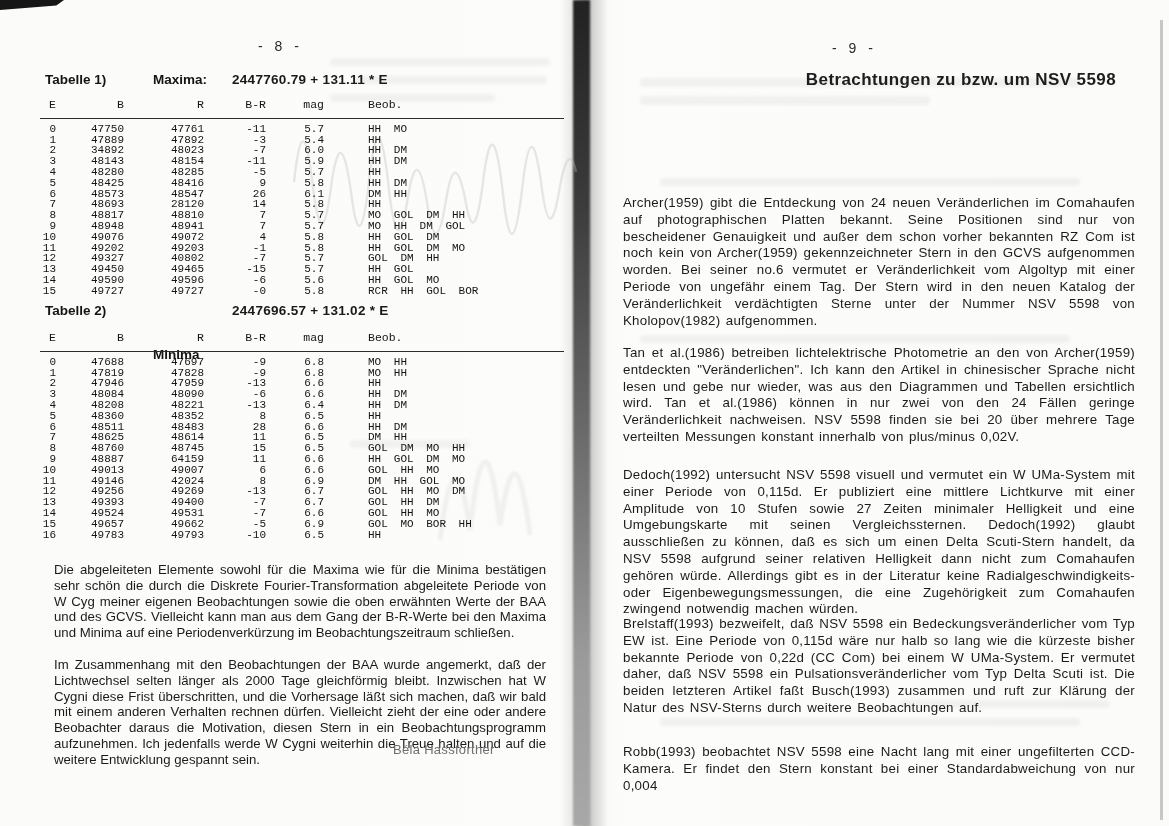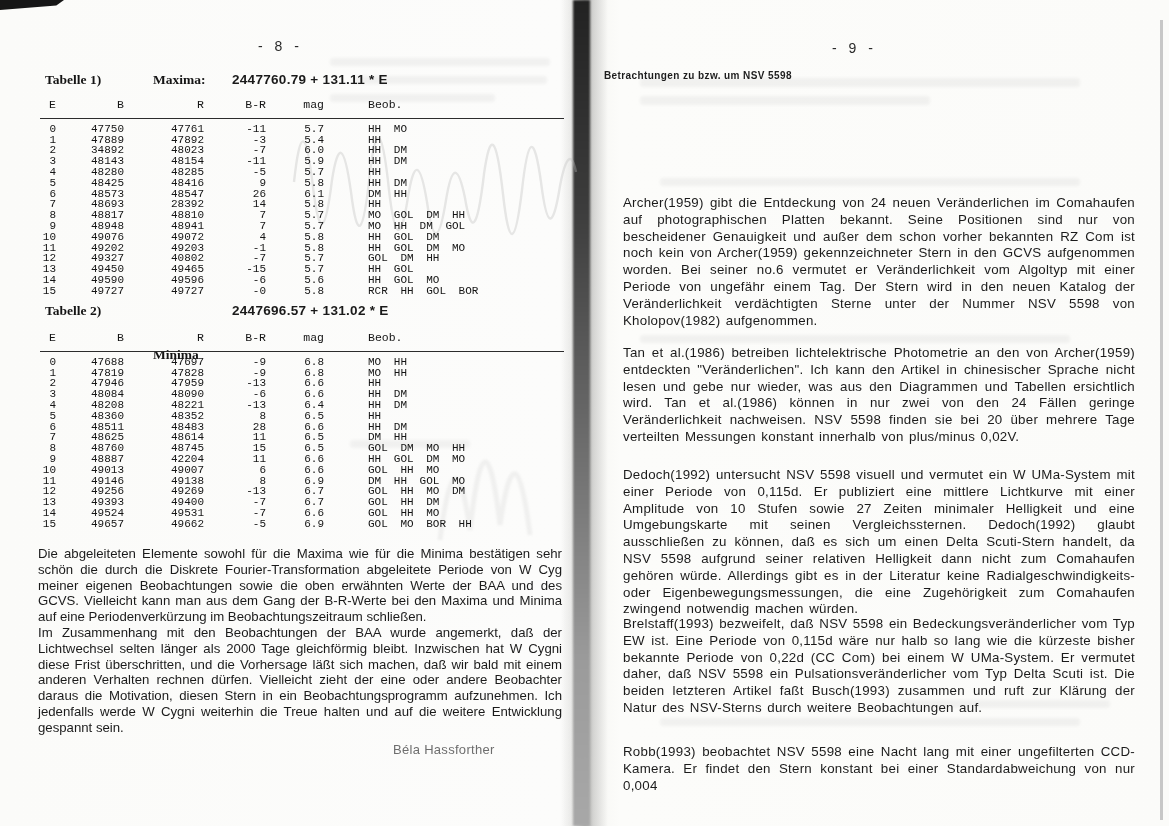--- a/index.html
+++ b/index.html
@@ -20,40 +20,40 @@
     background:linear-gradient(to bottom, #222 0%, #3c3c3c 25%, #6f6f6f 55%, #9b9b9b 80%, #a8a8a8 100%); }
   .right-edge { left:1160px; top:20px; width:3px; height:800px; background:#c7c7c7; filter:blur(0.6px); }
 
   
   .smudge { background:#8a8a8a; opacity:0.09; filter:blur(1.6px); border-radius:3px; }
   .ghost { opacity:0.34; filter:blur(0.7px); }
   .ghost2 { opacity:0.14; filter:blur(1px); }
 
   
   .pagenum { font-size:14px; letter-spacing:4px; color:#2a2a2a; }
-  .tbl-title { font-size:13.5px; font-weight:bold; color:#141414;font-family:Liberation Serif, serif; }
+  .tbl-title { font-size:13.5px; font-weight:bold; color:#141414; }
   .tbl-ephem { font-size:13.5px; font-weight:600; color:#1a1a1a; letter-spacing:0.3px; }
-  .doc-title { font-size:10px; font-weight:bold; text-align:left; letter-spacing:0.4px; }
+  .doc-title { font-size:17px; font-weight:bold; text-align:right; letter-spacing:0.4px; }
 
   
   table.datatable { border-collapse:collapse; table-layout:fixed; width:524px;
     font-family:"Liberation Mono","DejaVu Sans Mono",monospace; font-size:11px; line-height:10.8px; color:#141414; }
   table.datatable th { font-weight:normal; padding:0 0 7px 0; border-bottom:1.5px solid #2c2c2c; font-size:11.5px; }
   table.datatable td { padding:0; white-space:nowrap; overflow:visible; }
   table.datatable tbody tr:first-child td { padding-top:5px; }
   table.datatable th:nth-child(1), table.datatable td:nth-child(1) { width:16px; text-align:right; }
   table.datatable th:nth-child(2), table.datatable td:nth-child(2) { width:68px; text-align:right; }
   table.datatable th:nth-child(3), table.datatable td:nth-child(3) { width:80px; text-align:right; }
   table.datatable th:nth-child(4), table.datatable td:nth-child(4) { width:62px; text-align:right; }
   table.datatable th:nth-child(5), table.datatable td:nth-child(5) { width:58px; text-align:right; }
   table.datatable th:nth-child(6), table.datatable td:nth-child(6) { text-align:left; padding-left:44px; word-spacing:6px; }
 
   
   .bodytext { font-size:13.2px; line-height:15.8px; text-align:justify; color:#1b1b1b; }
-  .bodytext p { margin:0; }
+  .bodytext p { margin:16px; }
   .rp { font-size:13.3px; line-height:16.8px; text-align:justify; letter-spacing:0.25px; word-spacing:1.5px; color:#1b1b1b; }
   .signature { font-size:13px; color:#6e6e6e; letter-spacing:0.3px; }
 </style>
 </head>
 <body>
 
 <div class="scan">
 
   <div class="abs corner-mark"></div>
   <div class="abs gutter-soft"></div>
@@ -151,21 +151,21 @@
           <td>6</td>
           <td>48573</td>
           <td>48547</td>
           <td>26</td>
           <td>6.1</td>
           <td>DM HH</td>
         </tr>
         <tr>
           <td>7</td>
           <td>48693</td>
-          <td>28392</td>
+          <td>28120</td>
           <td>14</td>
           <td>5.8</td>
           <td>HH</td>
         </tr>
         <tr>
           <td>8</td>
           <td>48817</td>
           <td>48810</td>
           <td>7</td>
           <td>5.7</td>
@@ -314,37 +314,37 @@
           <td>8</td>
           <td>48760</td>
           <td>48745</td>
           <td>15</td>
           <td>6.5</td>
           <td>GOL DM MO HH</td>
         </tr>
         <tr>
           <td>9</td>
           <td>48887</td>
-          <td>42204</td>
+          <td>64159</td>
           <td>11</td>
           <td>6.6</td>
           <td>HH GOL DM MO</td>
         </tr>
         <tr>
           <td>10</td>
           <td>49013</td>
           <td>49007</td>
           <td>6</td>
           <td>6.6</td>
           <td>GOL HH MO</td>
         </tr>
         <tr>
           <td>11</td>
           <td>49146</td>
-          <td>49138</td>
+          <td>42024</td>
           <td>8</td>
           <td>6.9</td>
           <td>DM HH GOL MO</td>
         </tr>
         <tr>
           <td>12</td>
           <td>49256</td>
           <td>49269</td>
           <td>-13</td>
           <td>6.7</td>
@@ -367,20 +367,28 @@
           <td>GOL HH MO</td>
         </tr>
         <tr>
           <td>15</td>
           <td>49657</td>
           <td>49662</td>
           <td>-5</td>
           <td>6.9</td>
           <td>GOL MO BOR HH</td>
         </tr>
+        <tr>
+          <td>16</td>
+          <td>49783</td>
+          <td>49793</td>
+          <td>-10</td>
+          <td>6.5</td>
+          <td>HH</td>
+        </tr>
       </tbody>
   </table>
 
   <div class="abs bodytext" style="left:38px; top:546px; width:524px;">
     <p>Die abgeleiteten Elemente sowohl für die Maxima wie für die Minima bestätigen sehr schön die durch die Diskrete Fourier-Transformation abgeleitete Periode von W Cyg meiner eigenen Beobachtungen sowie die oben erwähnten Werte der BAA und des GCVS. Vielleicht kann man aus dem Gang der B-R-Werte bei den Maxima und Minima auf eine Periodenverkürzung im Beobachtungszeitraum schließen.</p>
     <p>Im Zusammenhang mit den Beobachtungen der BAA wurde angemerkt, daß der Lichtwechsel selten länger als 2000 Tage gleichförmig bleibt. Inzwischen hat W Cygni diese Frist überschritten, und die Vorhersage läßt sich machen, daß wir bald mit einem anderen Verhalten rechnen dürfen. Vielleicht zieht der eine oder andere Beobachter daraus die Motivation, diesen Stern in ein Beobachtungsprogramm aufzunehmen. Ich jedenfalls werde W Cygni weiterhin die Treue halten und auf die weitere Entwicklung gespannt sein.</p>
   </div>
 
   <div class="abs signature" style="left:393px; top:742px;">Béla Hassforther</div>
 

